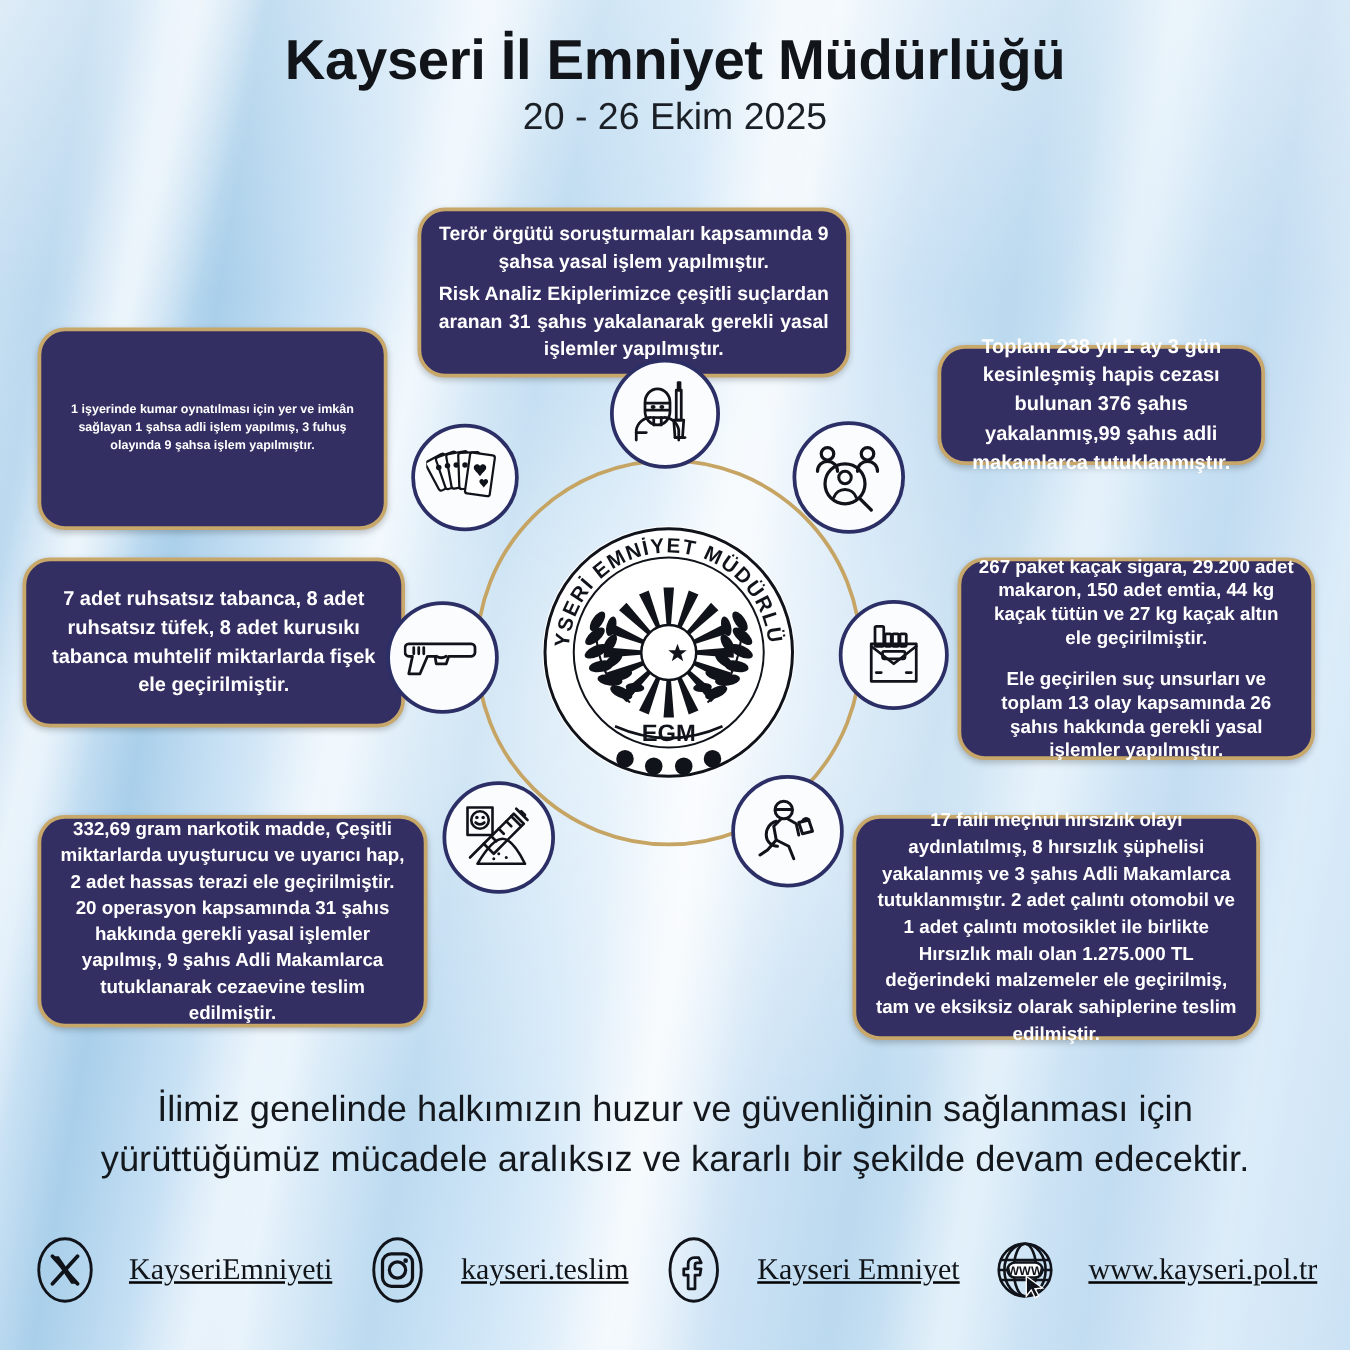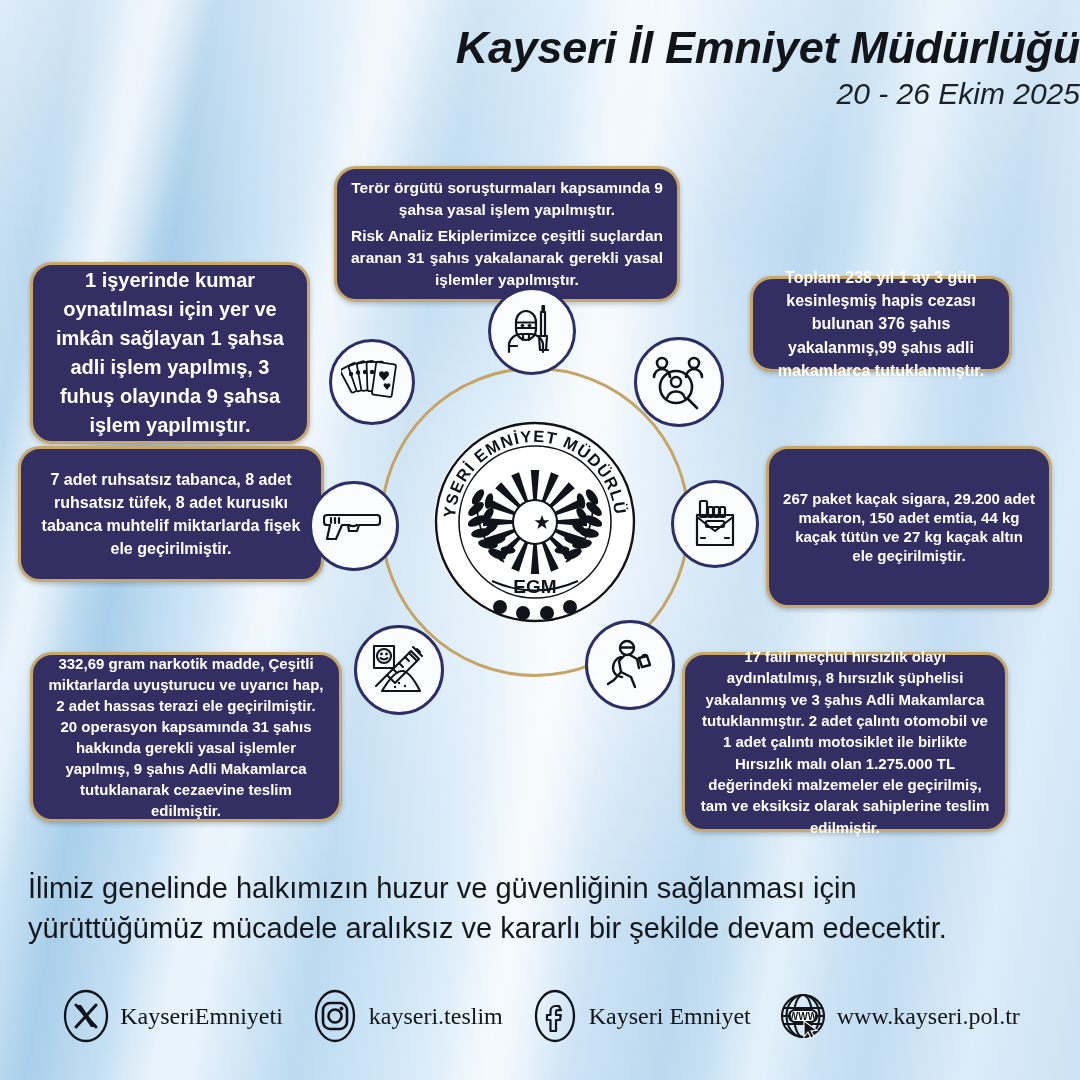--- a/index.html
+++ b/index.html
@@ -41,21 +41,21 @@
     background:
       linear-gradient(103deg, rgba(255,255,255,0) 8%, rgba(255,255,255,0.55) 12%, rgba(255,255,255,0) 16%),
       linear-gradient(103deg, rgba(255,255,255,0) 26%, rgba(255,255,255,0.42) 30%, rgba(255,255,255,0) 34%),
       linear-gradient(97deg, rgba(255,255,255,0) 47%, rgba(255,255,255,0.50) 52%, rgba(255,255,255,0) 57%),
       linear-gradient(100deg, rgba(255,255,255,0) 70%, rgba(255,255,255,0.35) 74%, rgba(255,255,255,0) 79%),
       linear-gradient(180deg, rgba(255,255,255,0.30) 0%, rgba(255,255,255,0) 22%);
   }
   #content { position: absolute; inset: 0; }
 
   
-  .header { position: absolute; top: 24px; left: 0; right: 0; text-align: right; font-style: italic; }
+  .header { position: absolute; top: 24px; left: 0; right: 0; text-align: center; }
   .h-title {
     font-size: 45px;
     font-weight: bold;
     color: #111418;
     letter-spacing: -0.3px;
     line-height: 1.06;
   }
   .h-sub1 {
     font-size: 30px;
     color: #1a2026;
@@ -83,21 +83,21 @@
     flex-direction: column;
     justify-content: center;
     padding: 10px 14px;
     box-shadow: 0 2px 5px rgba(0,0,0,0.22);
   }
   .box p { margin: 0; }
   .box p + p { margin-top: 13px; }
 
   #box-terror    { left: 334px; top: 166px; width: 346px; height: 136px; font-size: 15.5px; line-height: 1.42; }
   #box-terror .just { text-align: justify; text-align-last: center; }
-  #box-gambling  { left: 30px;  top: 262px; width: 280px; height: 182px; font-size: 20px; line-height: 1.45; }
+  #box-gambling  { left: 30px;  top: 262px; width: 280px; height: 162px; font-size: 10px; line-height: 1.45; }
   #box-prison    { left: 750px; top: 276px; width: 262px; height: 96px; font-size: 16px;   line-height: 1.45; }
   #box-weapons   { left: 18px;  top: 446px; width: 306px; height: 136px; font-size: 16px;   line-height: 1.45; }
   #box-smuggling { left: 766px; top: 446px; width: 286px; height: 162px; font-size: 15px;   line-height: 1.28; }
   #box-narcotics { left: 30px;  top: 652px; width: 312px; height: 170px; font-size: 15px;   line-height: 1.40; justify-content: center; }
   #box-theft     { left: 682px; top: 652px; width: 326px; height: 180px; font-size: 15px;   line-height: 1.42; }
 
   
   .ring {
     position: absolute;
     left: 380px; top: 367px;
@@ -132,38 +132,38 @@
   #bub-wanted    { left: 634px; top: 337px; width: 90px; height: 90px; }
   #bub-gun       { left: 309px; top: 481px; width: 90px; height: 90px; }
   #bub-cigarette { left: 671px; top: 480px; width: 88px; height: 88px; }
   #bub-drugs     { left: 354px; top: 625px; width: 90px; height: 90px; }
   #bub-thief     { left: 585px; top: 620px; width: 90px; height: 90px; }
 
   
   .statement {
     position: absolute;
     left: 0; right: 0; top: 868px;
-    text-align: left;
+    text-align: center;
     font-size: 29px;
     color: #14181d;
     line-height: 1.38;
     padding: 0 28px;
     box-sizing: border-box;
   }
 
   
   .social-row {
     position: absolute;
     left: 0; right: 0; top: 988px;
     display: flex;
     justify-content: center;
     align-items: center;
     gap: 26px;
   }
-  .social-item { display: flex; align-items: center; gap: 8px; }
+  .social-item { display: flex; align-items: center; gap: 25px; text-decoration: underline; }
   .social-item .glyph { width: 52px; height: 56px; flex: none; }
   .social-item .label {
     font-family: "Liberation Serif", serif;
     font-size: 24px;
     color: #111418;
     white-space: nowrap;
   }
 </style>
 </head>
 <body>
@@ -188,20 +188,21 @@
     <div class="box" id="box-prison">
       <p>Toplam 238 yıl 1 ay 3 gün kesinleşmiş hapis cezası bulunan 376 şahıs yakalanmış,99 şahıs adli makamlarca tutuklanmıştır.</p>
     </div>
 
     <div class="box" id="box-weapons">
       <p>7 adet ruhsatsız tabanca, 8 adet ruhsatsız tüfek, 8 adet kurusıkı tabanca muhtelif miktarlarda fişek ele geçirilmiştir.</p>
     </div>
 
     <div class="box" id="box-smuggling">
       <p>267 paket kaçak sigara, 29.200 adet makaron, 150 adet emtia, 44 kg kaçak tütün ve 27 kg kaçak altın ele geçirilmiştir.</p>
+      <p>Ele geçirilen suç unsurları ve toplam 13 olay kapsamında 26 şahıs hakkında gerekli yasal işlemler yapılmıştır.</p>
     </div>
 
     <div class="box" id="box-narcotics">
       <p>332,69 gram narkotik madde, Çeşitli miktarlarda uyuşturucu ve uyarıcı hap, 2 adet hassas terazi ele geçirilmiştir. 20 operasyon kapsamında 31 şahıs hakkında gerekli yasal işlemler yapılmış, 9 şahıs Adli Makamlarca tutuklanarak cezaevine teslim edilmiştir.</p>
     </div>
 
     <div class="box" id="box-theft">
       <p>17 faili meçhul hırsızlık olayı aydınlatılmış, 8 hırsızlık şüphelisi yakalanmış ve 3 şahıs Adli Makamlarca tutuklanmıştır. 2 adet çalıntı otomobil ve 1 adet çalıntı motosiklet  ile birlikte Hırsızlık malı olan 1.275.000 TL değerindeki malzemeler ele geçirilmiş, tam ve eksiksiz olarak sahiplerine teslim edilmiştir.</p>
     </div>
 

